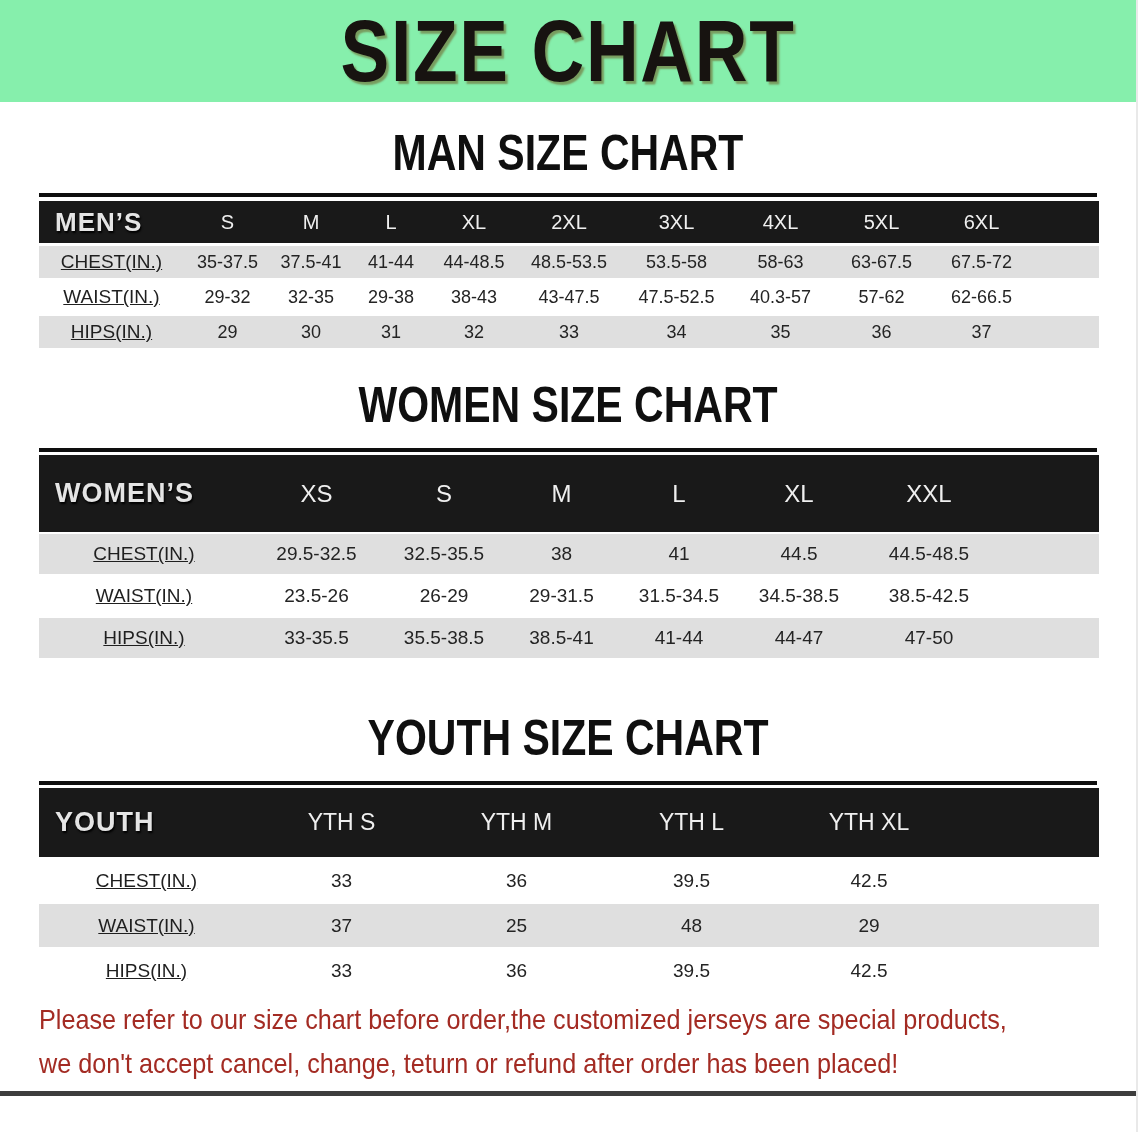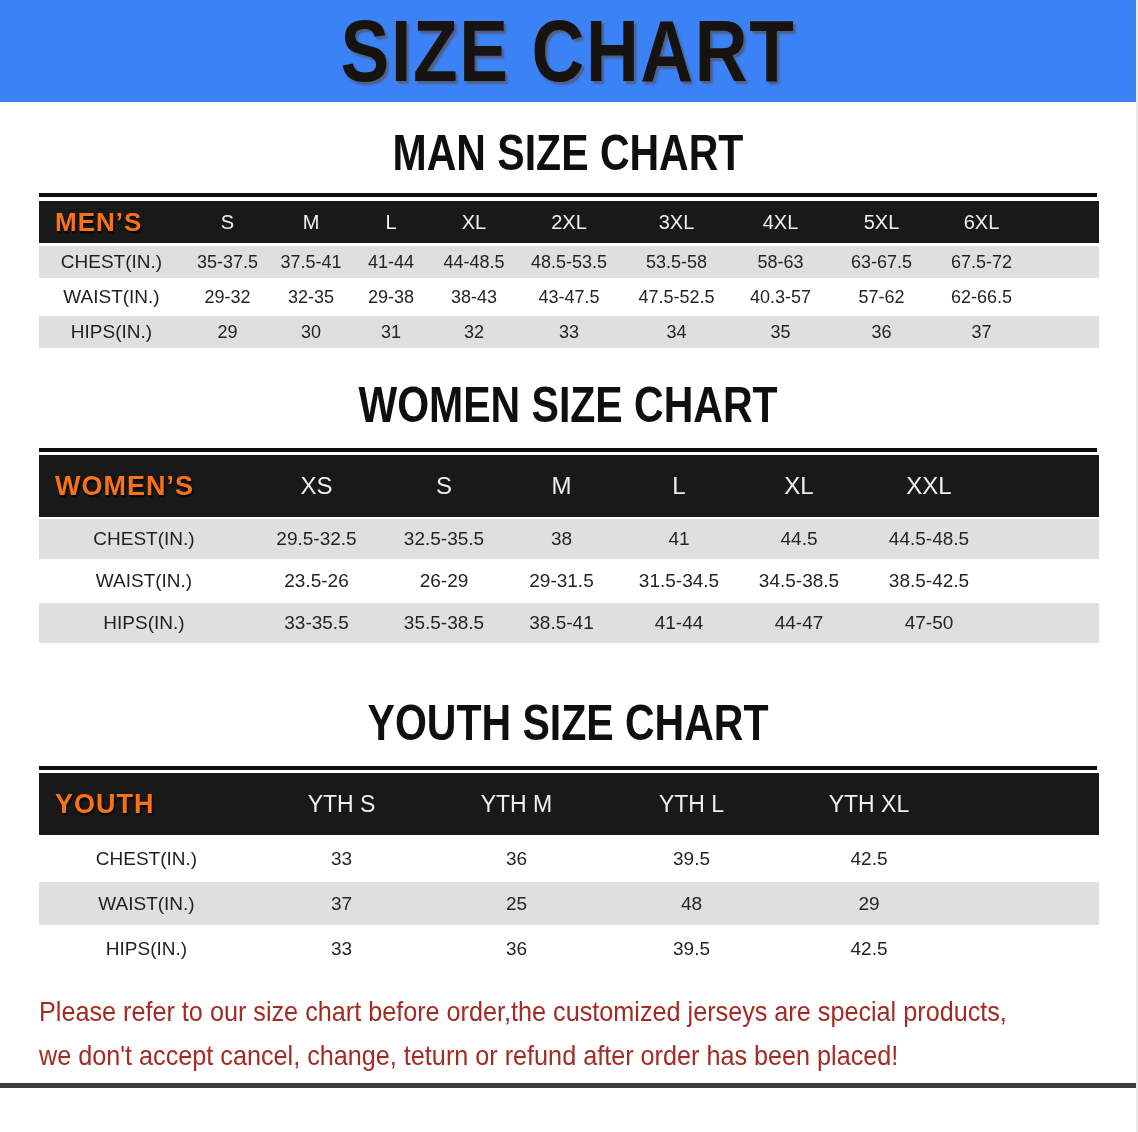--- a/index.html
+++ b/index.html
@@ -3,21 +3,21 @@
 <meta charset="utf-8">
 <style>
   * { margin:0; padding:0; box-sizing:border-box; }
   body { background:#fff; }
   .page {
     width:1138px; height:1132px; background:#ffffff; position:relative;
     font-family:"Liberation Sans", sans-serif; overflow:hidden;
     border-right:2px solid #e9e9e9;
   }
   
-  .banner { height:102px; background:#3b82f6; display:flex; align-items:center; justify-content:center; }
+  .banner { height:102px; background:#86efac; display:flex; align-items:center; justify-content:center; }
   .banner-title {
     font-size:88px; font-weight:800; color:#171310; line-height:1; letter-spacing:2px;
     transform:scaleX(0.83); transform-origin:center;
     text-shadow:3px 3px 2px rgba(105,55,0,0.45);
     white-space:nowrap;
   }
   
   .section-title {
     text-align:center; font-weight:800; color:#0f0f0f; font-size:50px; line-height:50px;
     transform:scaleX(0.82); transform-origin:center; white-space:nowrap; letter-spacing:0;
@@ -30,38 +30,38 @@
   .wrap-man   { margin-top:15px; }
   .wrap-women { margin-top:18px; }
   .wrap-youth { margin-top:18px; }
   .topline { height:4px; background:#0e0e0e; margin-bottom:1px; }
   table { width:1060px; table-layout:fixed; border-collapse:separate; }
   .tbl-man   { border-spacing:0 3px; }
   .tbl-women { border-spacing:0 2px; }
   .tbl-youth { border-spacing:0 2px; }
   th { background:#191919; font-weight:400; color:#efefef; text-align:center; vertical-align:middle; }
   .tbl-man th   { height:42px; font-size:20px; }
-  .tbl-women th { height:62px; font-size:24px; }
-  .tbl-youth th { height:62px; font-size:23px; }
+  .tbl-women th { height:77px; font-size:24px; }
+  .tbl-youth th { height:69px; font-size:23px; }
   th.corner {
-    text-align:left; padding-left:16px; font-weight:700; color:#f97316;
+    text-align:left; padding-left:16px; font-weight:700; color:#e5e5e5;
     letter-spacing:1px; text-shadow:1px 2px 2px #000;
   }
   .tbl-man th.corner   { font-size:26px; }
   .tbl-women th.corner { font-size:27px; }
   .tbl-youth th.corner { font-size:27px; }
   td { text-align:center; vertical-align:middle; color:#242424; }
   .tbl-man td   { height:32px; font-size:18px; }
   .tbl-women td { height:40px; font-size:19px; }
   .tbl-youth td { height:43px; font-size:19px; }
-  td.rowlabel { font-size:19px; color:#1f1f1f; }
+  td.rowlabel { font-size:19px; color:#1f1f1f;text-decoration:underline; }
   tr.gray  td { background:#DFDFDF; }
   tr.white td { background:#FFFFFF; }
   
-  .note { margin:18px 0 0 39px; color:#A32B23; }
+  .note { margin:4px 0 0 39px; color:#A32B23; }
   .note-line {
     font-size:28px; line-height:44px; white-space:nowrap;
     transform:scaleX(0.9); transform-origin:0 50%;
   }
   
   .bottom-bar { margin-top:5px; height:5px; background:#3D3D3D; width:100%; }
 </style>
 </head>
 <body>
 

